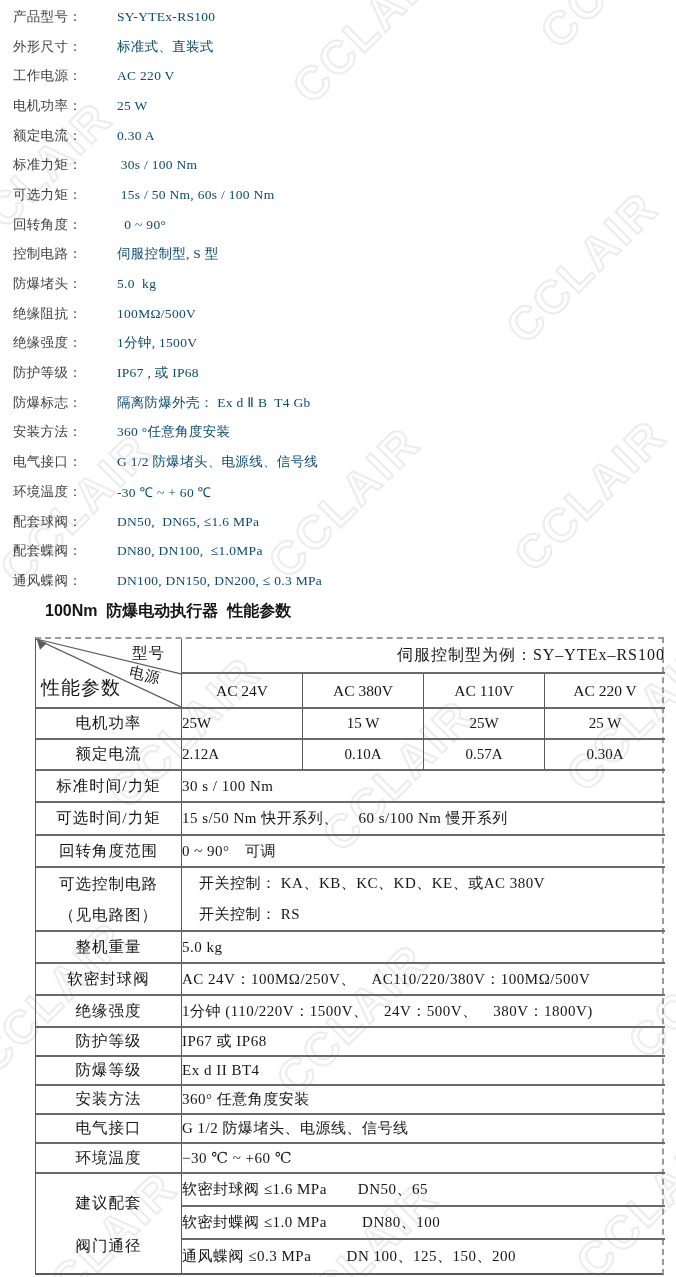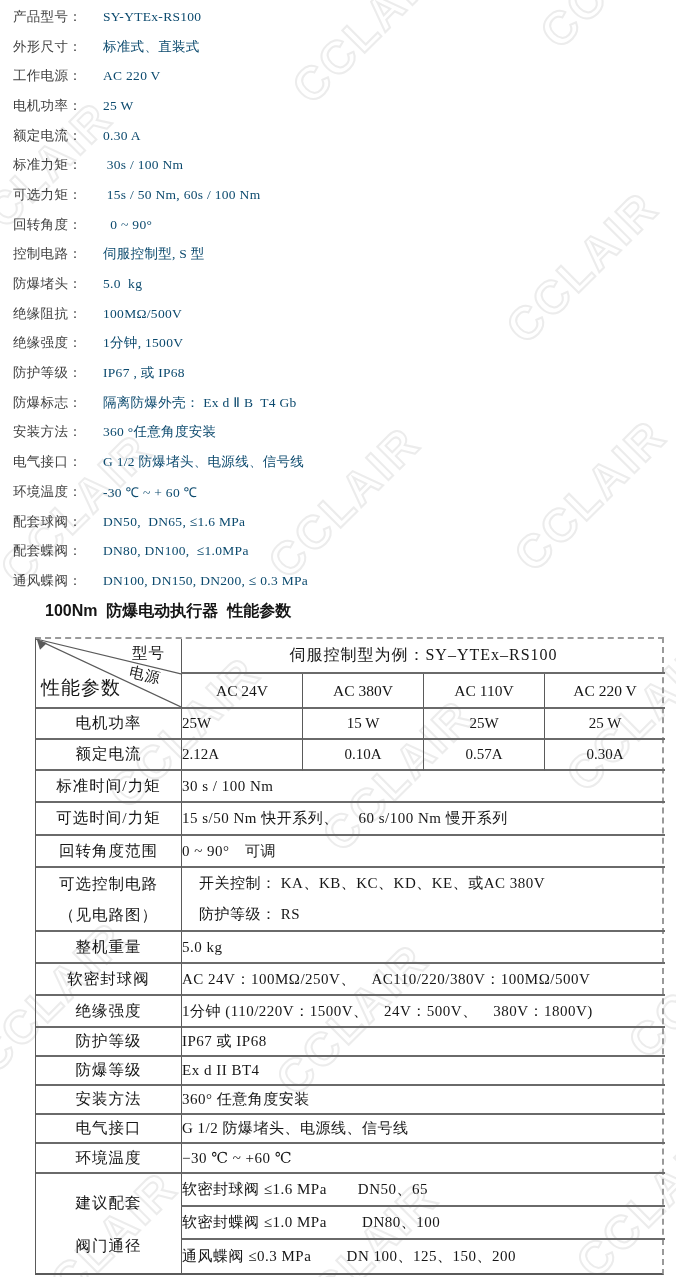--- a/index.html
+++ b/index.html
@@ -19,20 +19,21 @@
     transform:rotate(-45deg);
     white-space:nowrap;
     user-select:none;
   }
   
   .spec-list{position:absolute;left:13px;top:2px;z-index:1;}
   .spec-line{
     height:29.7px;display:flex;align-items:center;
     font-size:13.5px;color:#3f3f3f;letter-spacing:0.3px;
     white-space:pre;
+    gap:14px;
   }
   .spec-label{color:#3f3f3f;}
   .spec-value{margin-left:21px;color:#0c4a6e;font-family:Liberation Serif, serif;}
   
   .tbl-title{
     position:absolute;left:45px;top:601px;z-index:1;
     font-size:16px;font-weight:bold;color:#151515;white-space:pre;
   }
   .tbl-wrap{
     position:absolute;left:35px;top:637px;width:629px;z-index:1;
@@ -54,21 +55,21 @@
     overflow:hidden;white-space:nowrap;
   }
   td.lblcol{
     text-align:center;font-size:15.5px;letter-spacing:1px;
   }
   td.vcell{border-left:1px solid #5a5a5a;}
   td.ctr{text-align:center;}
   td.lft{text-align:left;padding-left:14px;}
   td.span-mid{text-align:left;padding-left:96px;letter-spacing:0.5px;}
   td.span-left{text-align:left;padding-left:17px;letter-spacing:0.5px;}
-  td.model-cell{border-bottom:1px solid #5a5a5a;text-align:center;padding-left:24px;font-size:16px;letter-spacing:1px;margin-left:41px;}
+  td.model-cell{border-bottom:1px solid #5a5a5a;text-align:right;padding-left:24px;font-size:16px;letter-spacing:1px;margin-left:41px;}
   tr.r-h2 td{font-size:15.5px;}
   
   td.corner{position:relative;}
   .corner-svg{position:absolute;inset:0;width:100%;height:100%;}
   .corner-top{position:absolute;right:16px;top:4px;font-size:15.5px;letter-spacing:1px;}
   .corner-mid{position:absolute;right:20px;top:27px;font-size:15px;letter-spacing:1px;transform:rotate(13deg);}
   .corner-bottom{position:absolute;left:5px;bottom:6px;font-size:19px;letter-spacing:1px;}
   
   .two-line div{line-height:31px;}
   .cc-val div{line-height:31px;text-align:left;padding-left:17px;letter-spacing:0.5px;}
@@ -255,21 +256,21 @@
     <td class="lblcol">回转角度范围</td>
     <td class="vcell span-mid" colspan="4">0 ~ 90°　可调</td>
   </tr>
   <tr style="height:64px">
     <td class="lblcol two-line">
       <div>可选控制电路</div>
       <div>（见电路图）</div>
     </td>
     <td class="vcell cc-val" colspan="4">
       <div>开关控制： KA、KB、KC、KD、KE、或AC 380V</div>
-      <div>防护等级： RS</div>
+      <div>开关控制： RS</div>
     </td>
   </tr>
   <tr style="height:32px">
     <td class="lblcol">整机重量</td>
     <td class="vcell span-mid" colspan="4">5.0 kg</td>
   </tr>
   <tr style="height:32px">
     <td class="lblcol">软密封球阀</td>
     <td class="vcell span-left" colspan="4">AC 24V：100MΩ/250V、　AC110/220/380V：100MΩ/500V</td>
   </tr>

